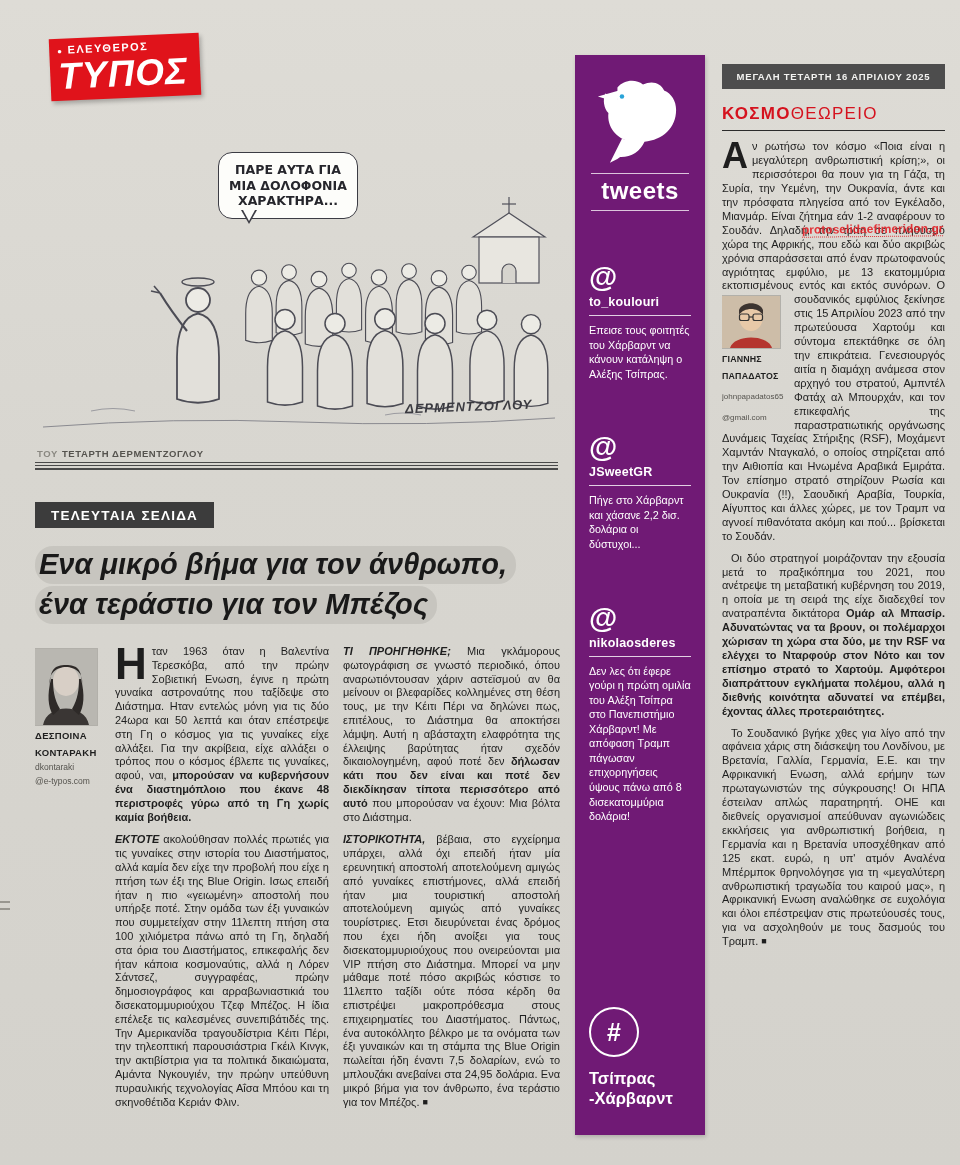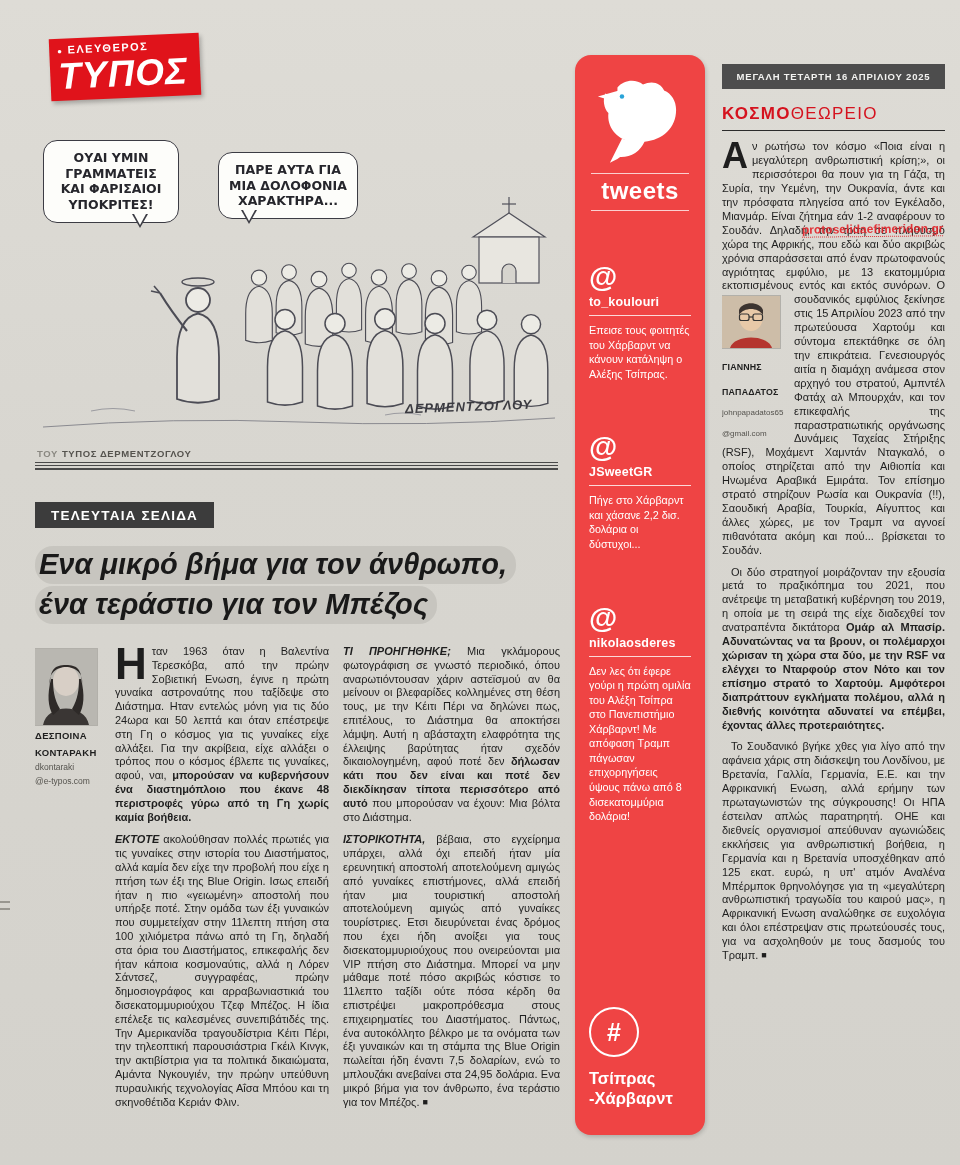--- a/index.html
+++ b/index.html
@@ -58,22 +58,22 @@
   .col{position:absolute;top:0;font-size:11px;line-height:13.8px;text-align:justify;}
   .col1{left:80px;width:214px;}
   .col2{left:308px;width:217px;}
   .col p{margin:0 0 9px;}
   .dropcap{float:left;font-size:44px;line-height:35px;font-weight:800;padding:1px 5px 0 0;}
   .lead{font-weight:bold;font-style:italic;}
   .b{font-weight:bold;}
   .endmark{font-size:9px;margin-left:3px;vertical-align:1px;}
 
   
-  .tweets-col{position:absolute;left:575px;top:55px;width:130px;height:1080px;background:#ef4444;
-    display:flex;flex-direction:column;align-items:stretch;box-shadow:1px 2px 4px rgba(0,0,0,.18);border-radius:16px;}
+  .tweets-col{position:absolute;left:575px;top:55px;width:130px;height:1080px;background:#701a75;
+    display:flex;flex-direction:column;align-items:stretch;box-shadow:1px 2px 4px rgba(0,0,0,.18);}
   .bird{margin:16px auto 0;width:92px;height:94px;}
   .tweets-title{margin:8px 16px 0;text-align:center;color:#fff;font-size:24px;font-weight:800;
     letter-spacing:.5px;border-top:1px solid rgba(255,255,255,.75);border-bottom:1px solid rgba(255,255,255,.75);
     padding:3px 0 5px;}
   .tweet{margin:52px 14px 0;color:#fff;}
   .tweet-at{font-size:29px;font-weight:800;line-height:1;}
   .tweet-handle{font-size:12.5px;font-weight:bold;margin-top:3px;letter-spacing:.2px;}
   .tweet-rule{height:1px;background:rgba(255,255,255,.8);margin:6px 0 7px;}
   .tweet-text{font-size:10.8px;line-height:1.35;overflow-wrap:break-word;}
   .hash-block{margin:auto 14px 26px;color:#fff;}
@@ -92,21 +92,21 @@
   .watermark{position:absolute;right:2px;top:158px;color:#e2252b;font-size:12px;font-weight:bold;
     border-bottom:1px dotted #e2252b;transform:rotate(-.6deg);opacity:.92;z-index:4;}
   .op-body{position:relative;margin-top:9px;font-size:11px;line-height:13.9px;text-align:justify;
     max-height:910px;overflow:hidden;}
   .op-body p{margin:0 0 8px;}
   .op-body .indent{text-indent:9px;}
   .dropcap2{float:left;font-size:36px;line-height:29px;font-weight:800;padding:1px 4px 0 0;}
   .author-box2{float:left;width:64px;margin:3px 8px 2px 0;}
   .author-photo2{width:58px;height:52px;overflow:hidden;box-shadow:0 0 0 1px #b2b0aa;}
   .author-photo2 svg{display:block;}
-  .author-name2{font-size:8.8px;font-weight:bold;line-height:1.25;margin-top:14px;letter-spacing:.2px;}
+  .author-name2{font-size:8.8px;font-weight:bold;line-height:1.25;margin-top:6px;letter-spacing:.2px;}
   .author-meta2{font-size:8px;color:#55534e;line-height:1.3;margin-top:10px;word-break:break-all;}
 
   .regmark{position:absolute;left:0;width:10px;height:2px;background:#98968f;}
 </style>
 </head>
 <body>
 
 <div class="page">
 
   <div class="logo">
@@ -147,27 +147,26 @@
         <use href="#person" transform="translate(452,212) scale(1.22)"></use>
         <use href="#person" transform="translate(496,216) scale(1.2)"></use>
       </g>
       <g>
         <use href="#person" transform="translate(163,196) scale(1.5)"></use>
         <ellipse cx="163" cy="157" rx="16" ry="4" fill="none" stroke="#4c4c55" stroke-width="1.4"></ellipse>
         <path d="M152 206 Q136 186 125 168" stroke="#4c4c55" stroke-width="2.2" fill="none"></path>
         <path d="M125 168 l-6 -7 M125 168 l-9 -2" stroke="#4c4c55" stroke-width="1.6" fill="none"></path>
       </g>
     </svg>
-    <div class="bubble bubble1">ΟΥΑΙ ΥΜΙΝ ΓΡΑΜΜΑΤΕΙΣ ΚΑΙ ΦΑΡΙΣΑΙΟΙ ΥΠΟΚΡΙΤΕΣ!</div>
     <div class="bubble bubble2">ΠΑΡΕ ΑΥΤΑ ΓΙΑ ΜΙΑ ΔΟΛΟΦΟΝΙΑ ΧΑΡΑΚΤΗΡΑ...</div>
     <div class="signature">ΔΕΡΜΕΝΤΖΟΓΛΟΥ</div>
   </div>
 
   <div class="cartoon-credit">
-    <span class="credit-prefix">ΤΟΥ</span><span class="credit-name">ΤΥΠΟΣ ΔΕΡΜΕΝΤΖΟΓΛΟΥ</span>
+    <span class="credit-prefix">ΤΟΥ</span><span class="credit-name">ΤΕΤΑΡΤΗ ΔΕΡΜΕΝΤΖΟΓΛΟΥ</span>
   </div>
 
   <div class="multi-rule"></div>
 
   <div class="section-bar">ΤΕΛΕΥΤΑΙΑ ΣΕΛΙΔΑ</div>
 
   <h1 class="headline">
     <span class="hl-line">Ενα μικρό βήμα για τον άνθρωπο,</span>
     <span class="hl-line">ένα τεράστιο για τον Μπέζος</span>
   </h1>

